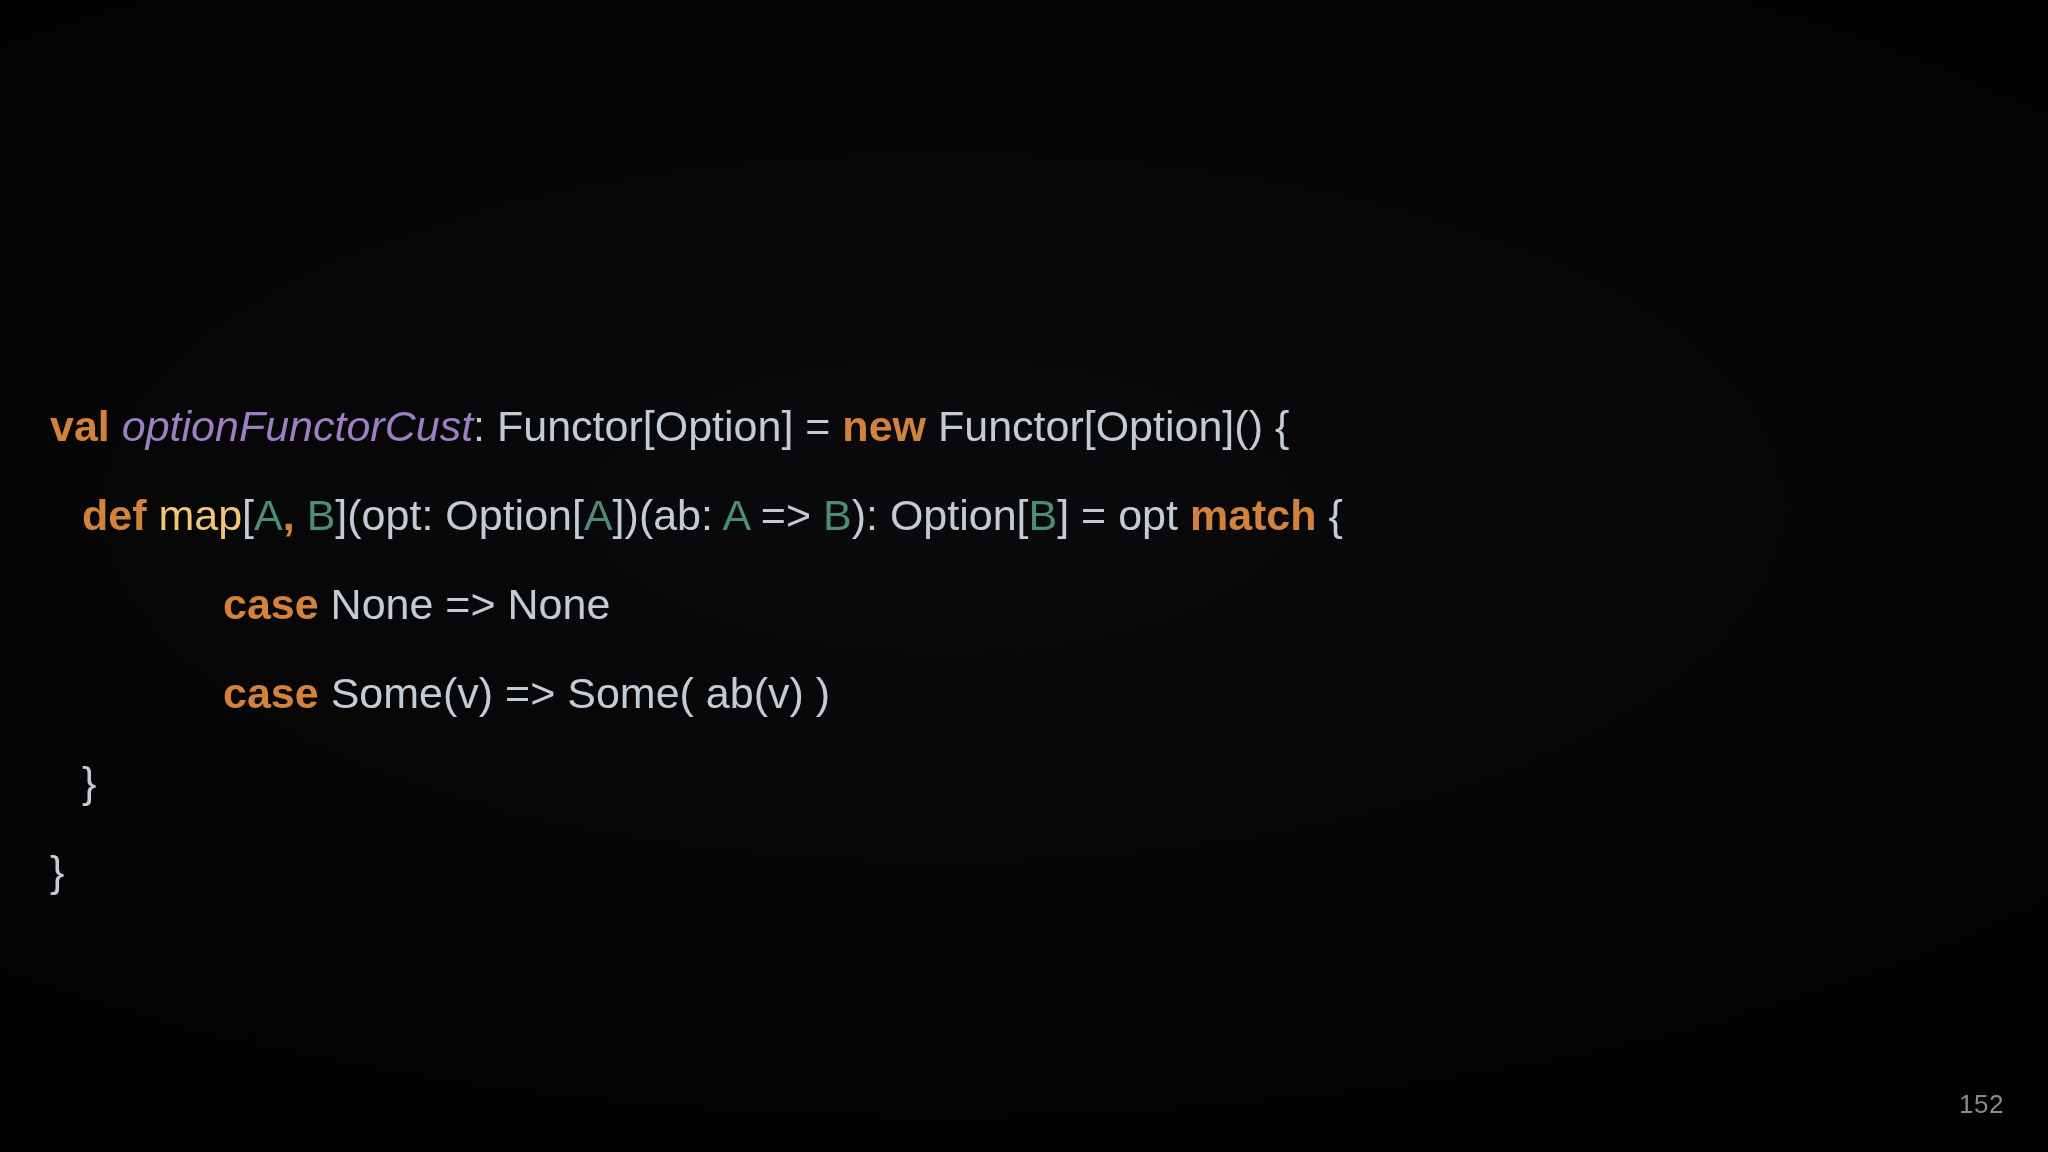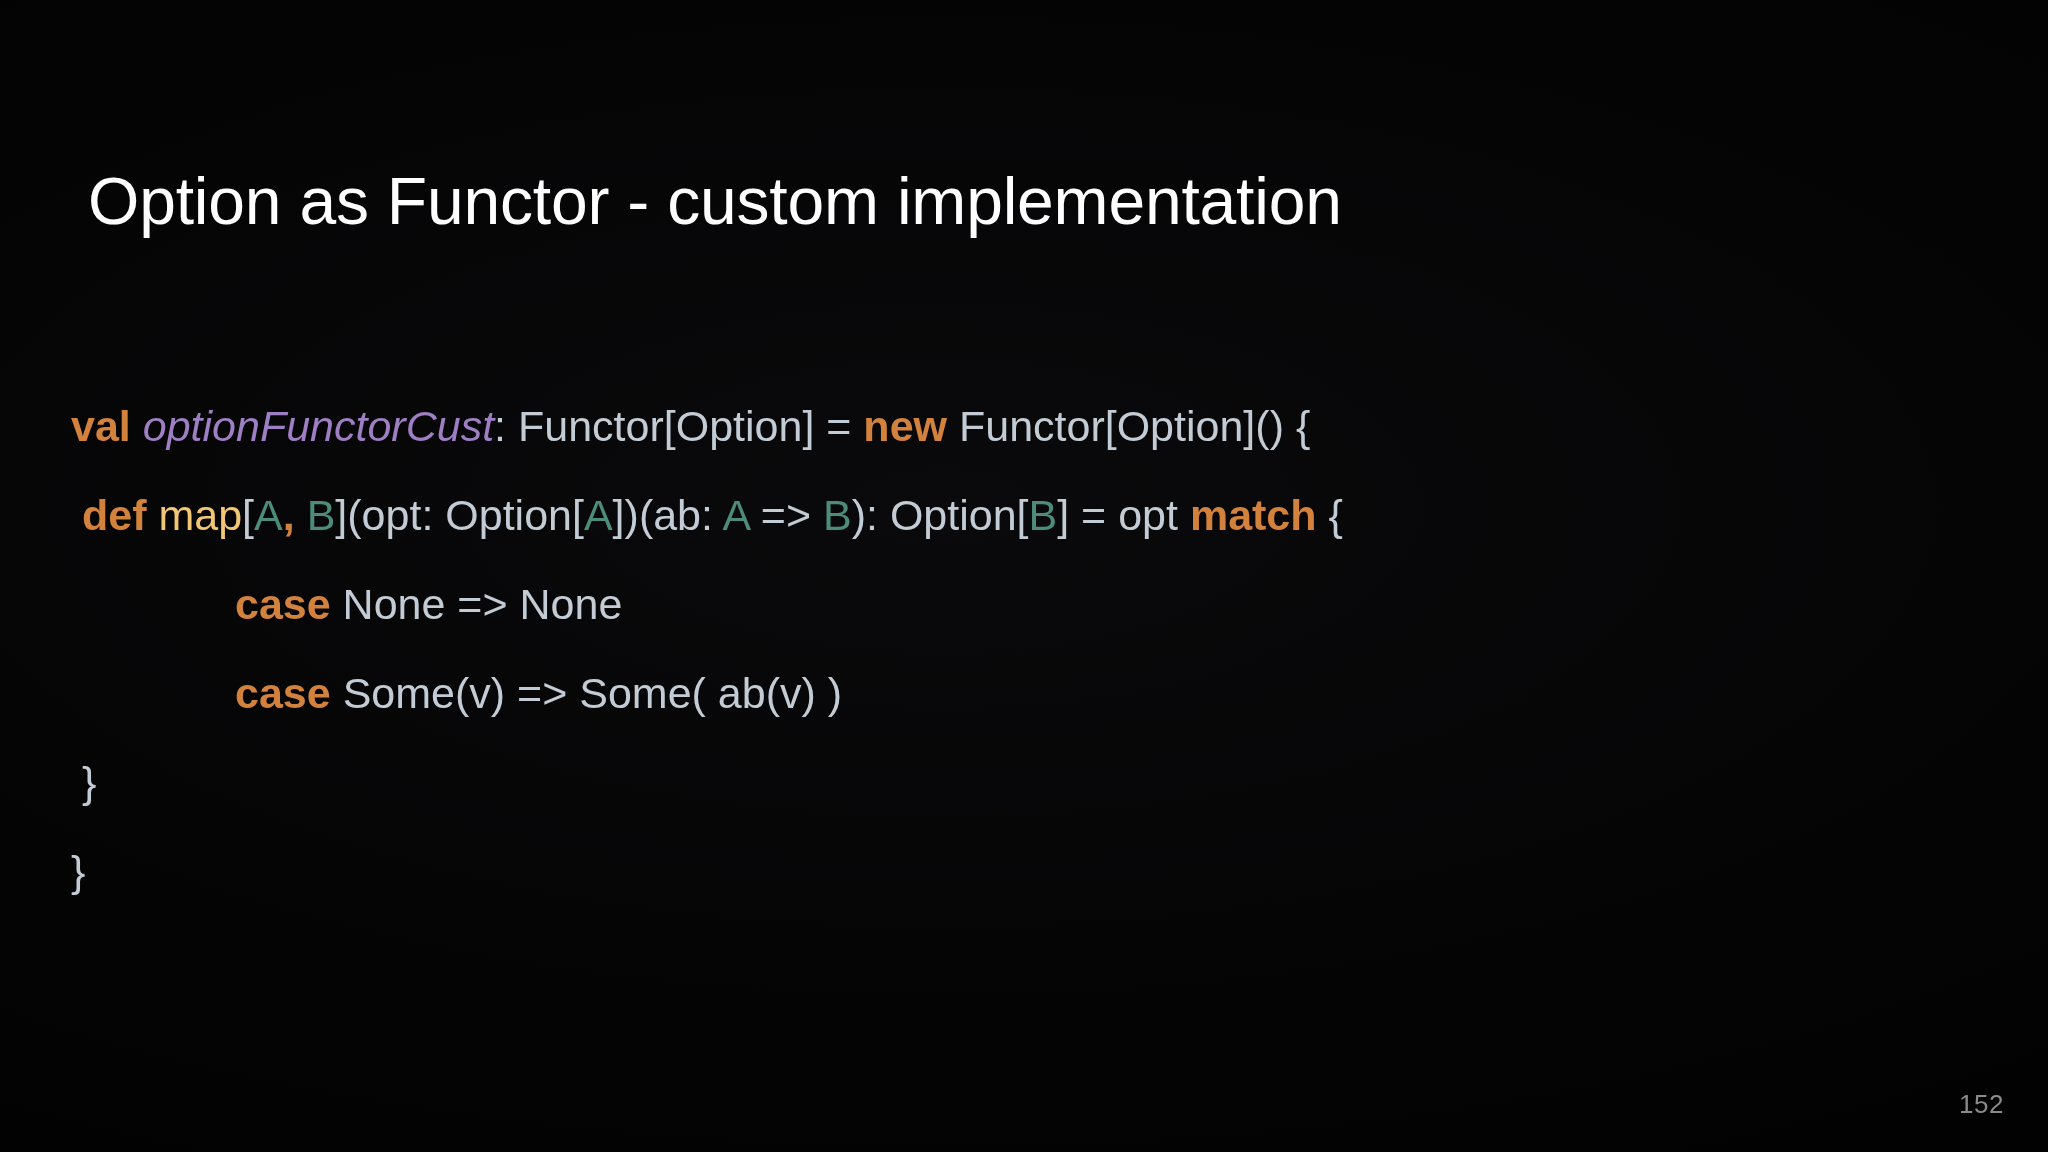--- a/index.html
+++ b/index.html
@@ -52,23 +52,23 @@
     color: #c3cbd4;
     white-space: pre;
   }
   .code-line {
     display: block;
     height: 89px;
     white-space: pre;
   }
 
   
-  .ind-0 { padding-left: 71px; }
+  .ind-0 { padding-left: 50px; }
   .ind-1 { padding-left: 82px; }
-  .ind-2 { padding-left: 223px; margin-left: 12px; }
+  .ind-2 { padding-left: 223px; }
 
   
   .tok-plain   { color: #c3cbd4; }
   .tok-kw      { color: #d2823c; font-weight: bold; }
   .tok-ident   { color: #9f7fc4; font-style: italic; }
   .tok-fn      { color: #f1c776; }
   .tok-type    { color: #4d8c78; }
   .tok-italic  { color: #c3cbd4; }
 
   
@@ -80,19 +80,18 @@
     font-size: 26px;
     font-weight: 400;
     letter-spacing: 0.5px;
   }
 </style>
 </head>
 <body>
 
 <div class="slide">
 
-  <h1 class="slide-title">Option as Functor - custom implementation</h1>
 
   <div class="code-block"><div class="code-line ind-0"><span class="tok-kw">val</span><span class="tok-plain"> </span><span class="tok-ident">optionFunctorCust</span><span class="tok-plain">: Functor[Option] = </span><span class="tok-kw">new</span><span class="tok-plain"> Functor[Option]() {</span></div><div class="code-line ind-1"><span class="tok-kw">def</span><span class="tok-plain"> </span><span class="tok-fn">map</span><span class="tok-plain">[</span><span class="tok-type">A</span><span class="tok-kw">,</span><span class="tok-plain"> </span><span class="tok-type">B</span><span class="tok-plain">](opt: Option[</span><span class="tok-type">A</span><span class="tok-plain">])(ab: </span><span class="tok-type">A</span><span class="tok-plain"> =&gt; </span><span class="tok-type">B</span><span class="tok-plain">): Option[</span><span class="tok-type">B</span><span class="tok-plain">] = opt </span><span class="tok-kw">match</span><span class="tok-plain"> {</span></div><div class="code-line ind-2"><span class="tok-kw">case</span><span class="tok-plain"> None =&gt; None</span></div><div class="code-line ind-2"><span class="tok-kw">case</span><span class="tok-plain"> </span><span class="tok-italic">Some</span><span class="tok-plain">(v) =&gt; </span><span class="tok-italic">Some</span><span class="tok-plain">( ab(v) )</span></div><div class="code-line ind-1"><span class="tok-plain">}</span></div><div class="code-line ind-0"><span class="tok-plain">}</span></div></div>
 
   <div class="page-number">152</div>
 
 </div>
 
 </body></html>

